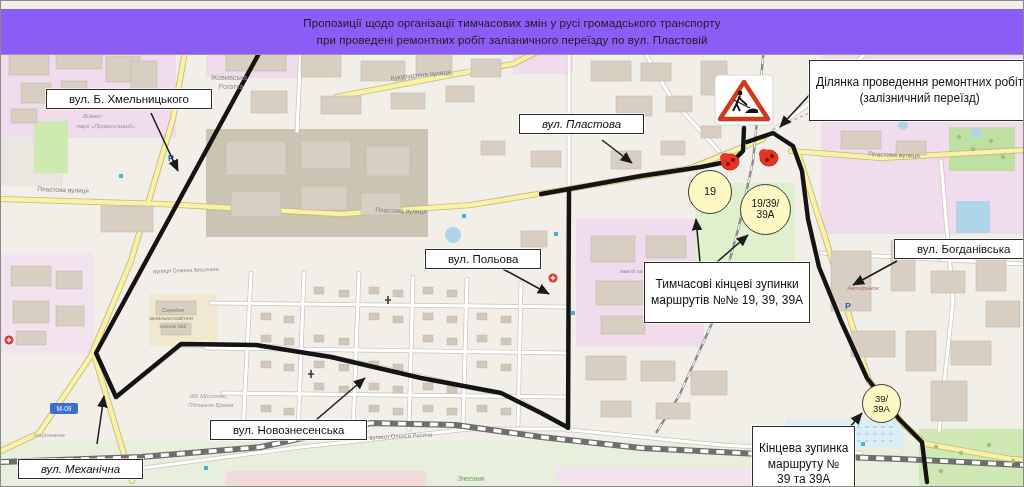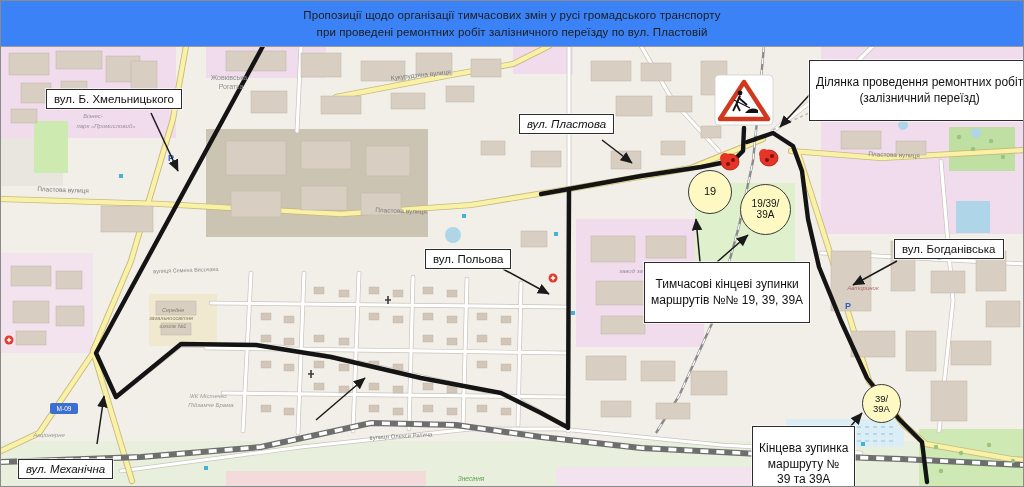--- a/index.html
+++ b/index.html
@@ -1,26 +1,26 @@
 <!DOCTYPE html>
 <html><head>
 <meta charset="utf-8">
 <style>
   html,body{margin:0;padding:0;background:#ffffff;}
   #stage{position:relative;width:1024px;height:487px;overflow:hidden;
          border:1px solid #8a8a8a;box-sizing:border-box;
          font-family:"Liberation Sans","DejaVu Sans",sans-serif;background:#f2efe9;}
   #mapsvg{position:absolute;left:0;top:0;}
-  #titlebar{position:absolute;left:0;top:0;width:100%;height:45px;background:#3b82f6;
+  #titlebar{position:absolute;left:0;top:8px;width:100%;height:45px;background:#8b5cf6;
             border-bottom:1px solid #9a9a9a;display:flex;flex-direction:column;
             justify-content:center;align-items:center;z-index:30;}
   #titlebar div{font-size:11.5px;color:#1c1c1c;line-height:1.45;font-weight:500;letter-spacing:.1px;}
   .callout{position:absolute;background:#ffffff;border:1.3px solid #2c2c2c;color:#111;
            text-align:center;z-index:20;white-space:nowrap;box-shadow:0 0 0 1px rgba(255,255,255,.6);}
-  .street{font-size:11.5px;padding:3px 7px;}
+  .street{font-size:11.5px;padding:3px 22px;}
   .note{font-size:12px;padding:14px 6px;line-height:1.3;}
   .badge{position:absolute;background:#fef9c3;border:1.4px solid #3a3a3a;border-radius:50%;
          display:flex;flex-direction:column;justify-content:center;align-items:center;
          z-index:18;color:#111;font-weight:500;line-height:1.05;}
   #badge-19{left:687px;top:169px;width:42px;height:42px;font-size:11px;}
   #badge-19-39-39a{left:739px;top:183px;width:49px;height:49px;font-size:10px;}
   #badge-39-39a{left:861px;top:383px;width:37px;height:37px;font-size:9.5px;}
   #co-khmelnytskoho{left:45px;top:88px;}
   #co-plastova{left:518px;top:113px;font-style:italic;}
   #co-repair{left:808px;top:59px;}
@@ -335,20 +335,21 @@
   <div class="callout note" id="co-temp-stops">
     <div>Тимчасові кінцеві зупинки</div>
     <div>маршрутів №№ 19, 39, 39А</div>
   </div>
   <div class="callout street" id="co-bohdanivska"><span>вул. Богданівська</span></div>
   <div class="callout note" id="co-final-stop">
     <div>Кінцева зупинка</div>
     <div>маршруту №</div>
     <div>39 та 39А</div>
   </div>
+  <div class="callout street" id="co-novoznesenska"><span>вул. Новознесенська</span></div>
   <div class="callout street" id="co-mekhanichna"><span>вул. Механічна</span></div>
 
   <div class="badge" id="badge-19">
     <span>19</span>
   </div>
   <div class="badge" id="badge-19-39-39a">
     <span>19/39/</span>
     <span>39А</span>
   </div>
   <div class="badge" id="badge-39-39a">

